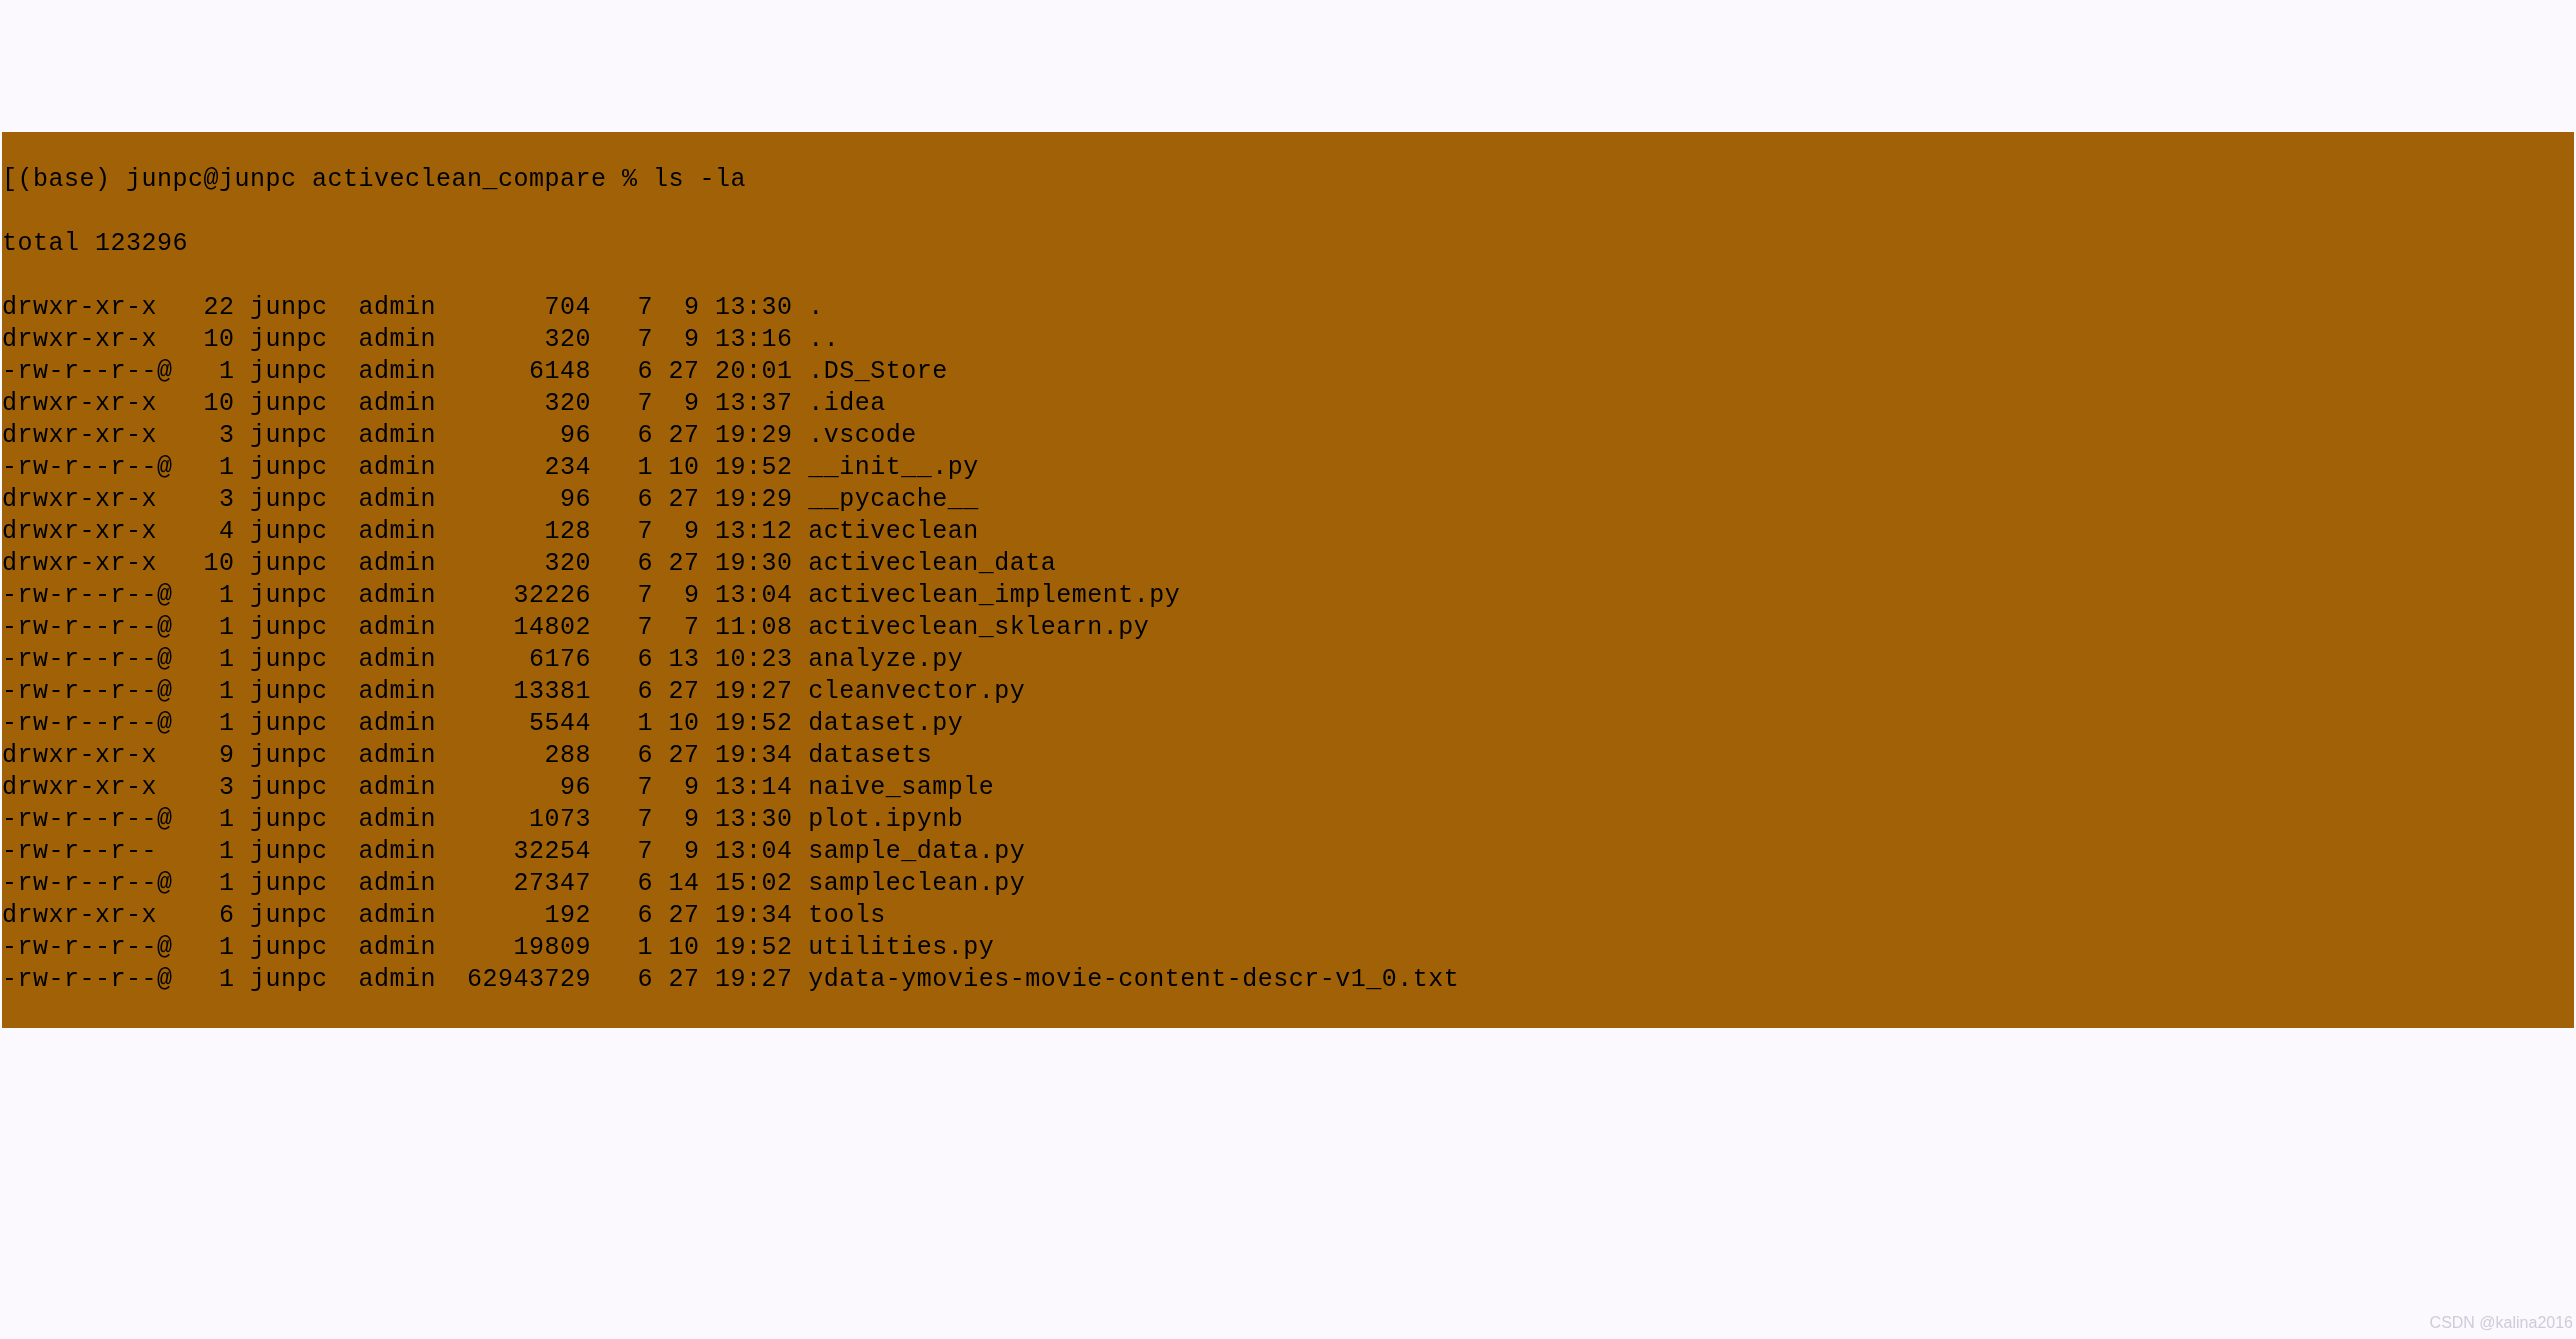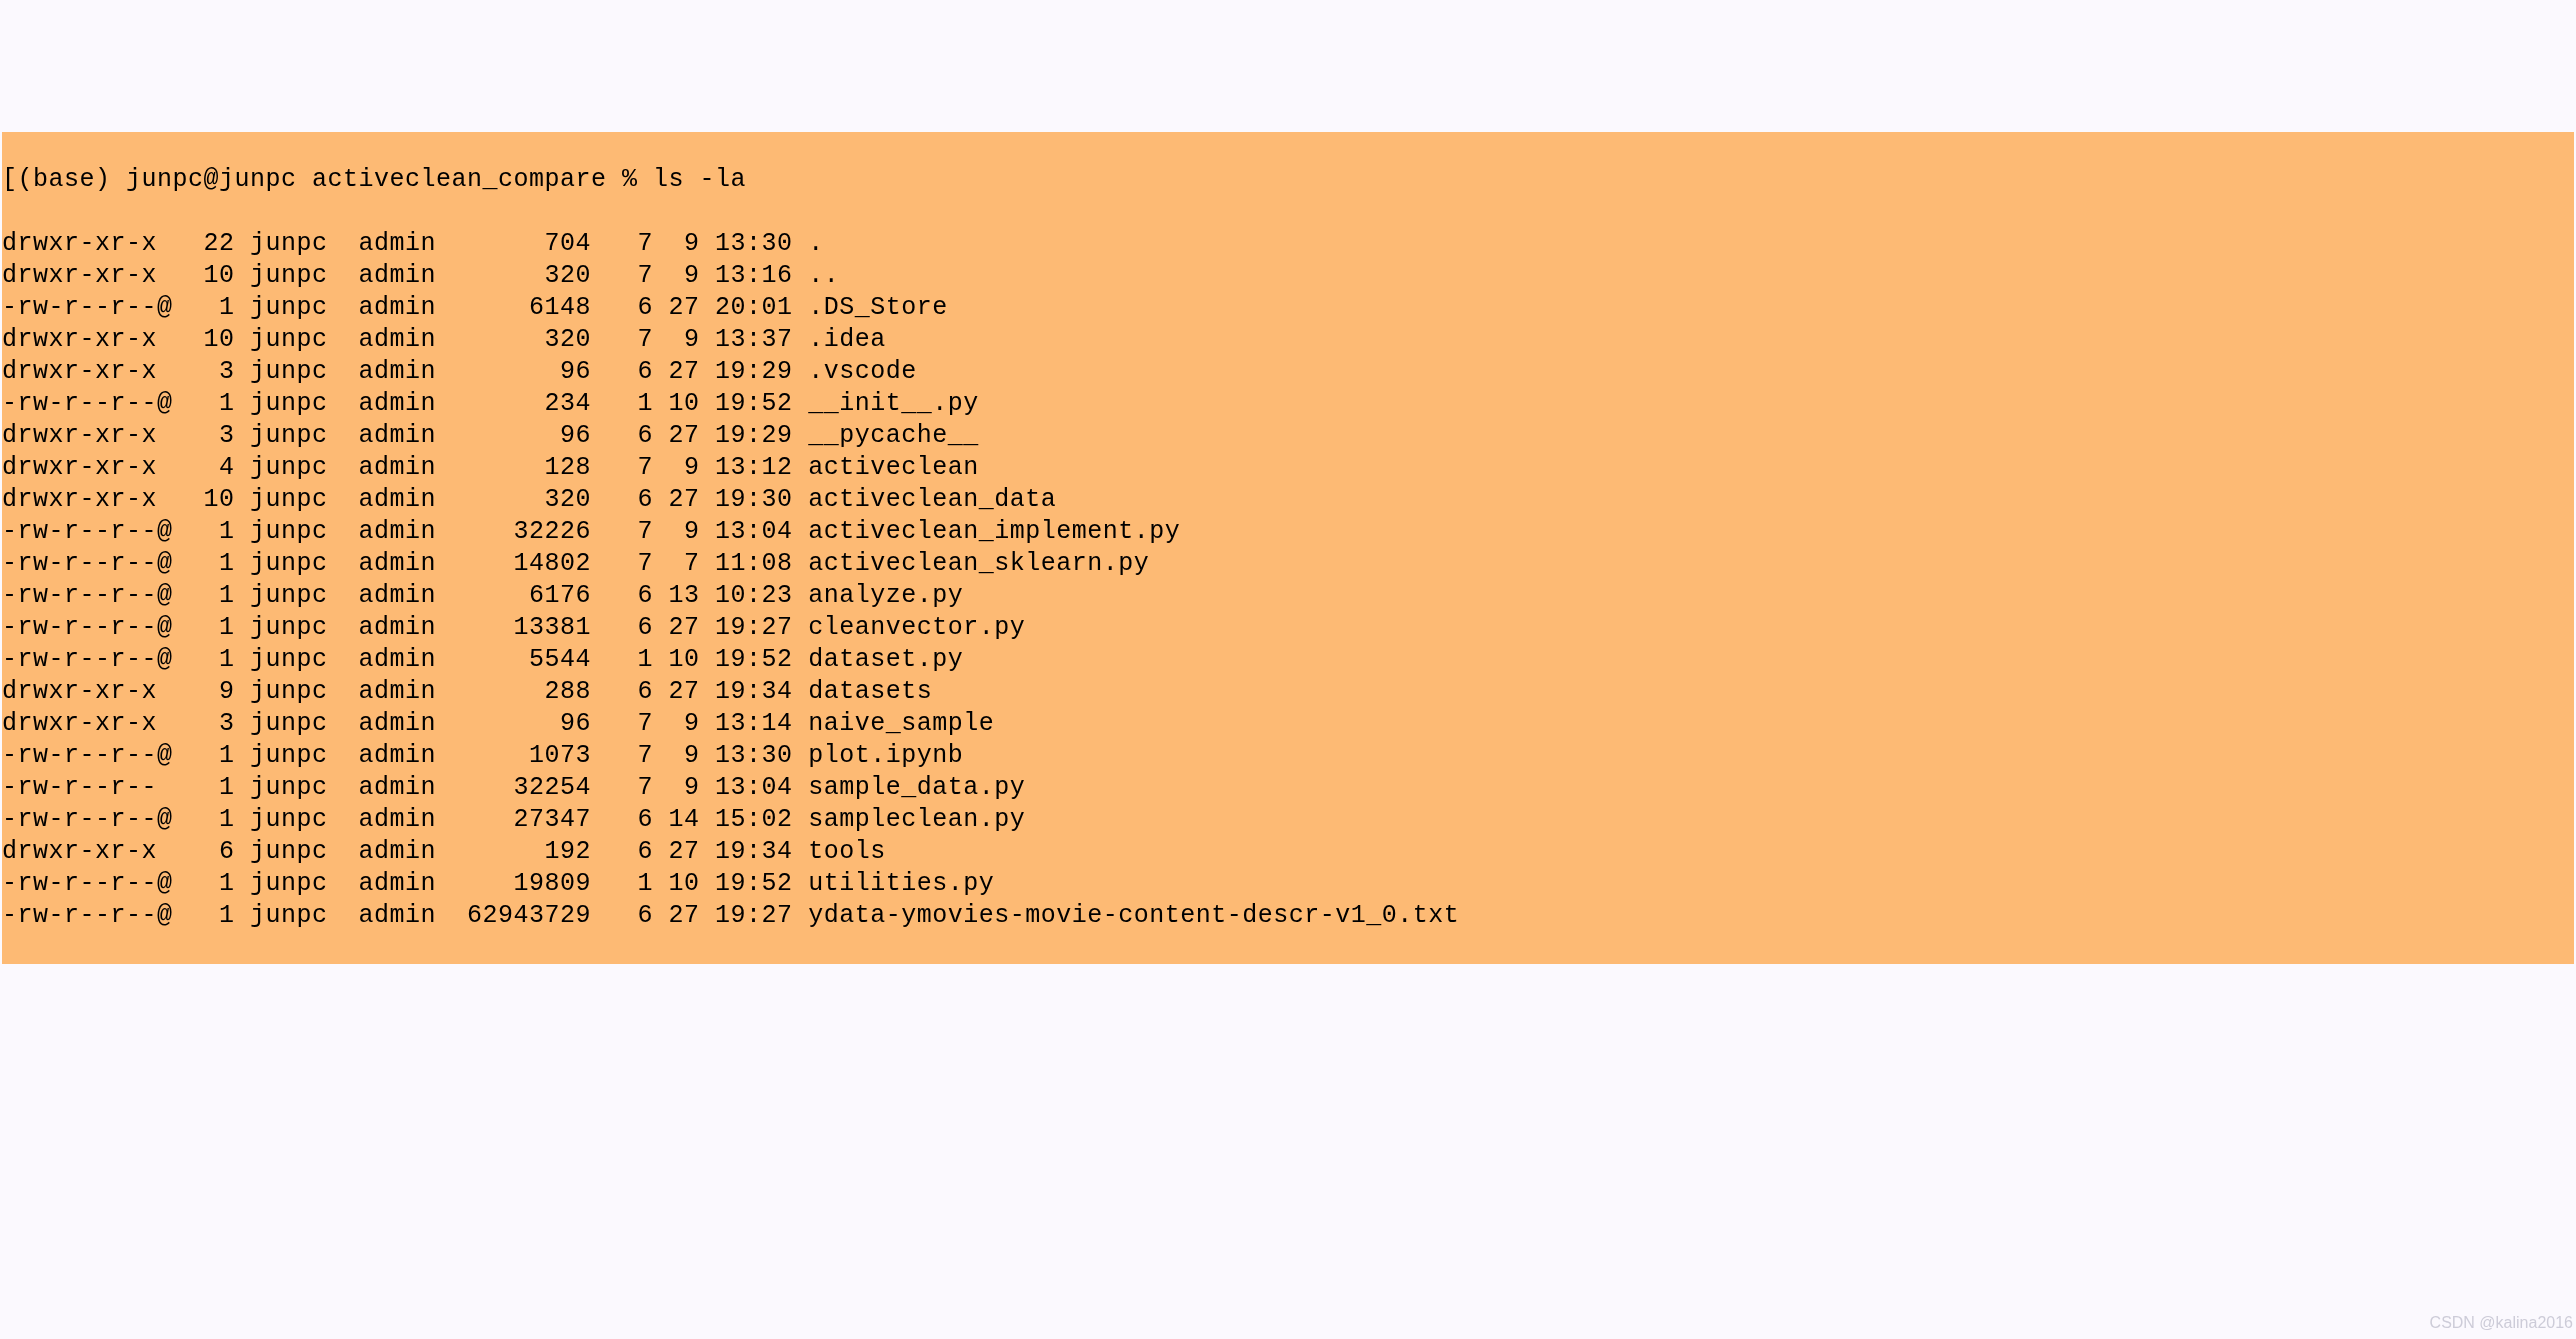--- a/index.html
+++ b/index.html
@@ -11,21 +11,21 @@
       background-color: #fbf9fe;
       font-family: 'Courier New', Courier, monospace;
       font-size: 25px;
       line-height: 1.28;
       color: #000;
       padding: 4px 2px;
       white-space: pre;
       letter-spacing: 0.5px;
     }
     .terminal {
-      background-color: #fdba74;
+      background-color: #a16207;
     }
     .row {
       display: block;
     }
     .watermark {
       position: fixed;
       bottom: 6px;
       right: 3px;
       font-size: 16px;
       color: rgba(160,160,180,0.5);
@@ -33,20 +33,21 @@
       letter-spacing: 0;
     }
   </style>
 </head>
 <body>
 
 
 
 <div class="terminal">
 <span class="row">[(base) junpc@junpc activeclean_compare % ls -la</span>
+<span class="row">total 123296</span>
 <div id="listing"><span class="row">drwxr-xr-x   22 junpc  admin       704   7  9 13:30 .</span><span class="row">drwxr-xr-x   10 junpc  admin       320   7  9 13:16 ..</span><span class="row">-rw-r--r--@   1 junpc  admin      6148   6 27 20:01 .DS_Store</span><span class="row">drwxr-xr-x   10 junpc  admin       320   7  9 13:37 .idea</span><span class="row">drwxr-xr-x    3 junpc  admin        96   6 27 19:29 .vscode</span><span class="row">-rw-r--r--@   1 junpc  admin       234   1 10 19:52 __init__.py</span><span class="row">drwxr-xr-x    3 junpc  admin        96   6 27 19:29 __pycache__</span><span class="row">drwxr-xr-x    4 junpc  admin       128   7  9 13:12 activeclean</span><span class="row">drwxr-xr-x   10 junpc  admin       320   6 27 19:30 activeclean_data</span><span class="row">-rw-r--r--@   1 junpc  admin     32226   7  9 13:04 activeclean_implement.py</span><span class="row">-rw-r--r--@   1 junpc  admin     14802   7  7 11:08 activeclean_sklearn.py</span><span class="row">-rw-r--r--@   1 junpc  admin      6176   6 13 10:23 analyze.py</span><span class="row">-rw-r--r--@   1 junpc  admin     13381   6 27 19:27 cleanvector.py</span><span class="row">-rw-r--r--@   1 junpc  admin      5544   1 10 19:52 dataset.py</span><span class="row">drwxr-xr-x    9 junpc  admin       288   6 27 19:34 datasets</span><span class="row">drwxr-xr-x    3 junpc  admin        96   7  9 13:14 naive_sample</span><span class="row">-rw-r--r--@   1 junpc  admin      1073   7  9 13:30 plot.ipynb</span><span class="row">-rw-r--r--    1 junpc  admin     32254   7  9 13:04 sample_data.py</span><span class="row">-rw-r--r--@   1 junpc  admin     27347   6 14 15:02 sampleclean.py</span><span class="row">drwxr-xr-x    6 junpc  admin       192   6 27 19:34 tools</span><span class="row">-rw-r--r--@   1 junpc  admin     19809   1 10 19:52 utilities.py</span><span class="row">-rw-r--r--@   1 junpc  admin  62943729   6 27 19:27 ydata-ymovies-movie-content-descr-v1_0.txt</span></div>
 </div>
 
 <div class="watermark">CSDN @kalina2016</div>
 
 
 
 
 
 </body></html>

